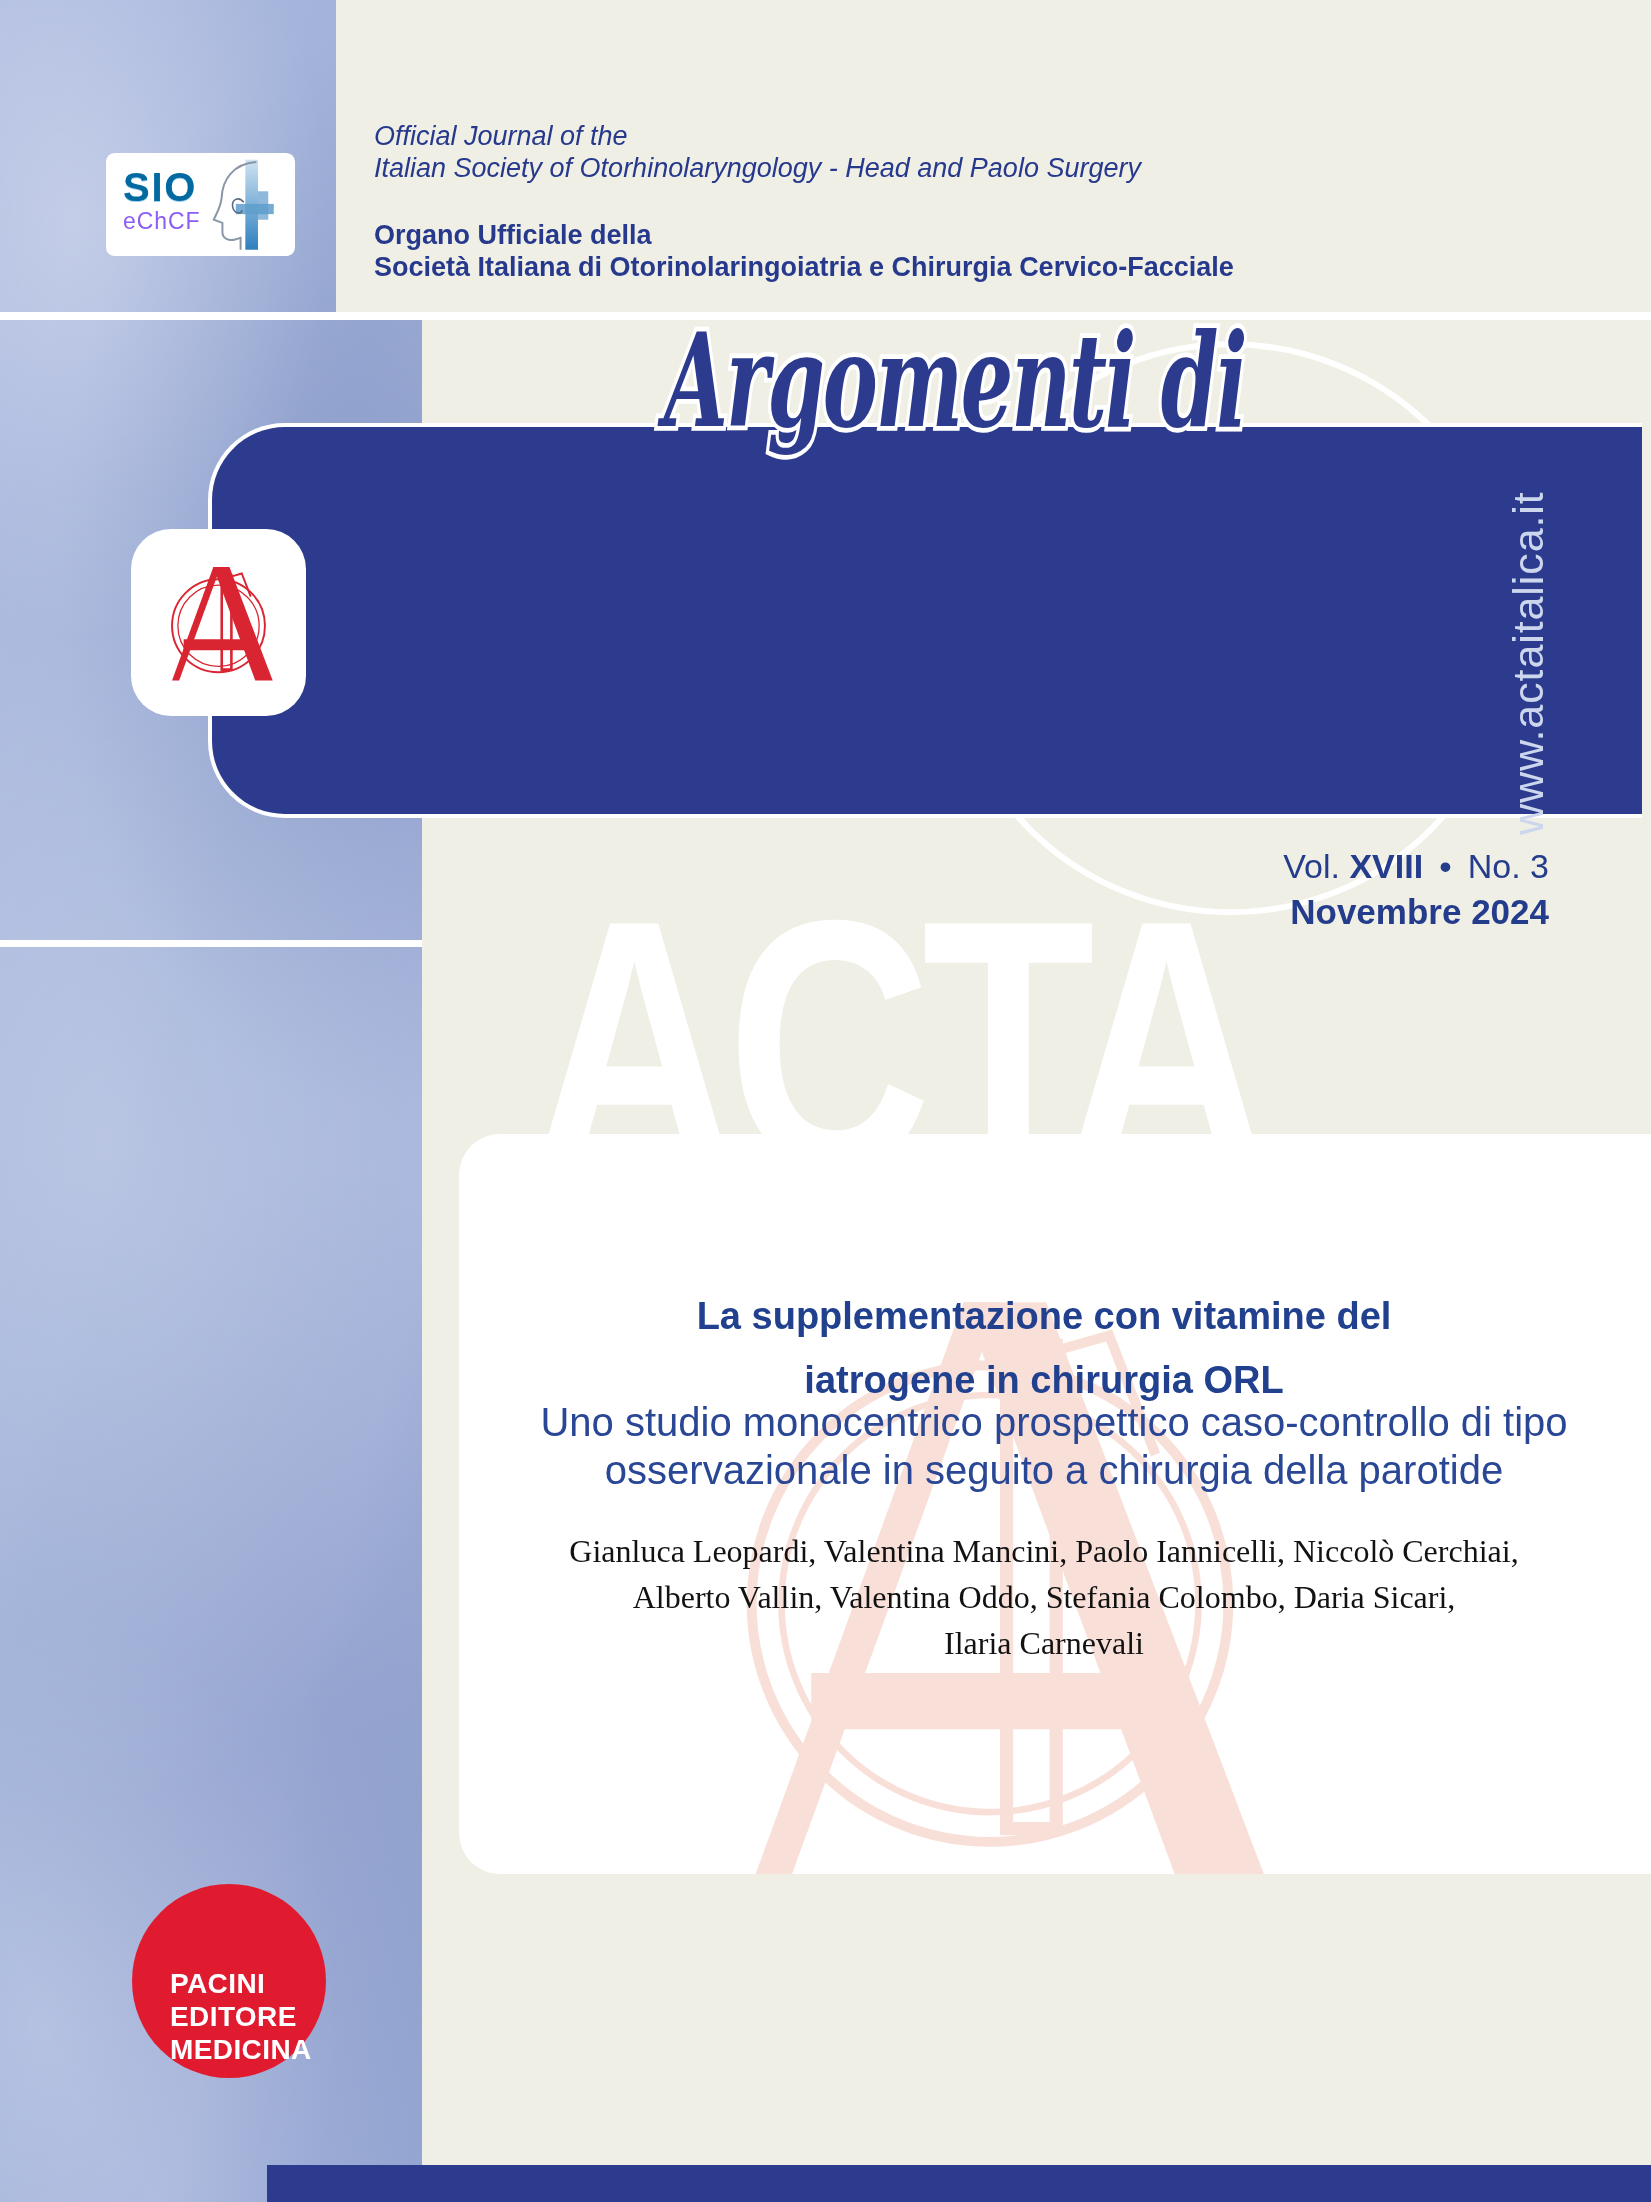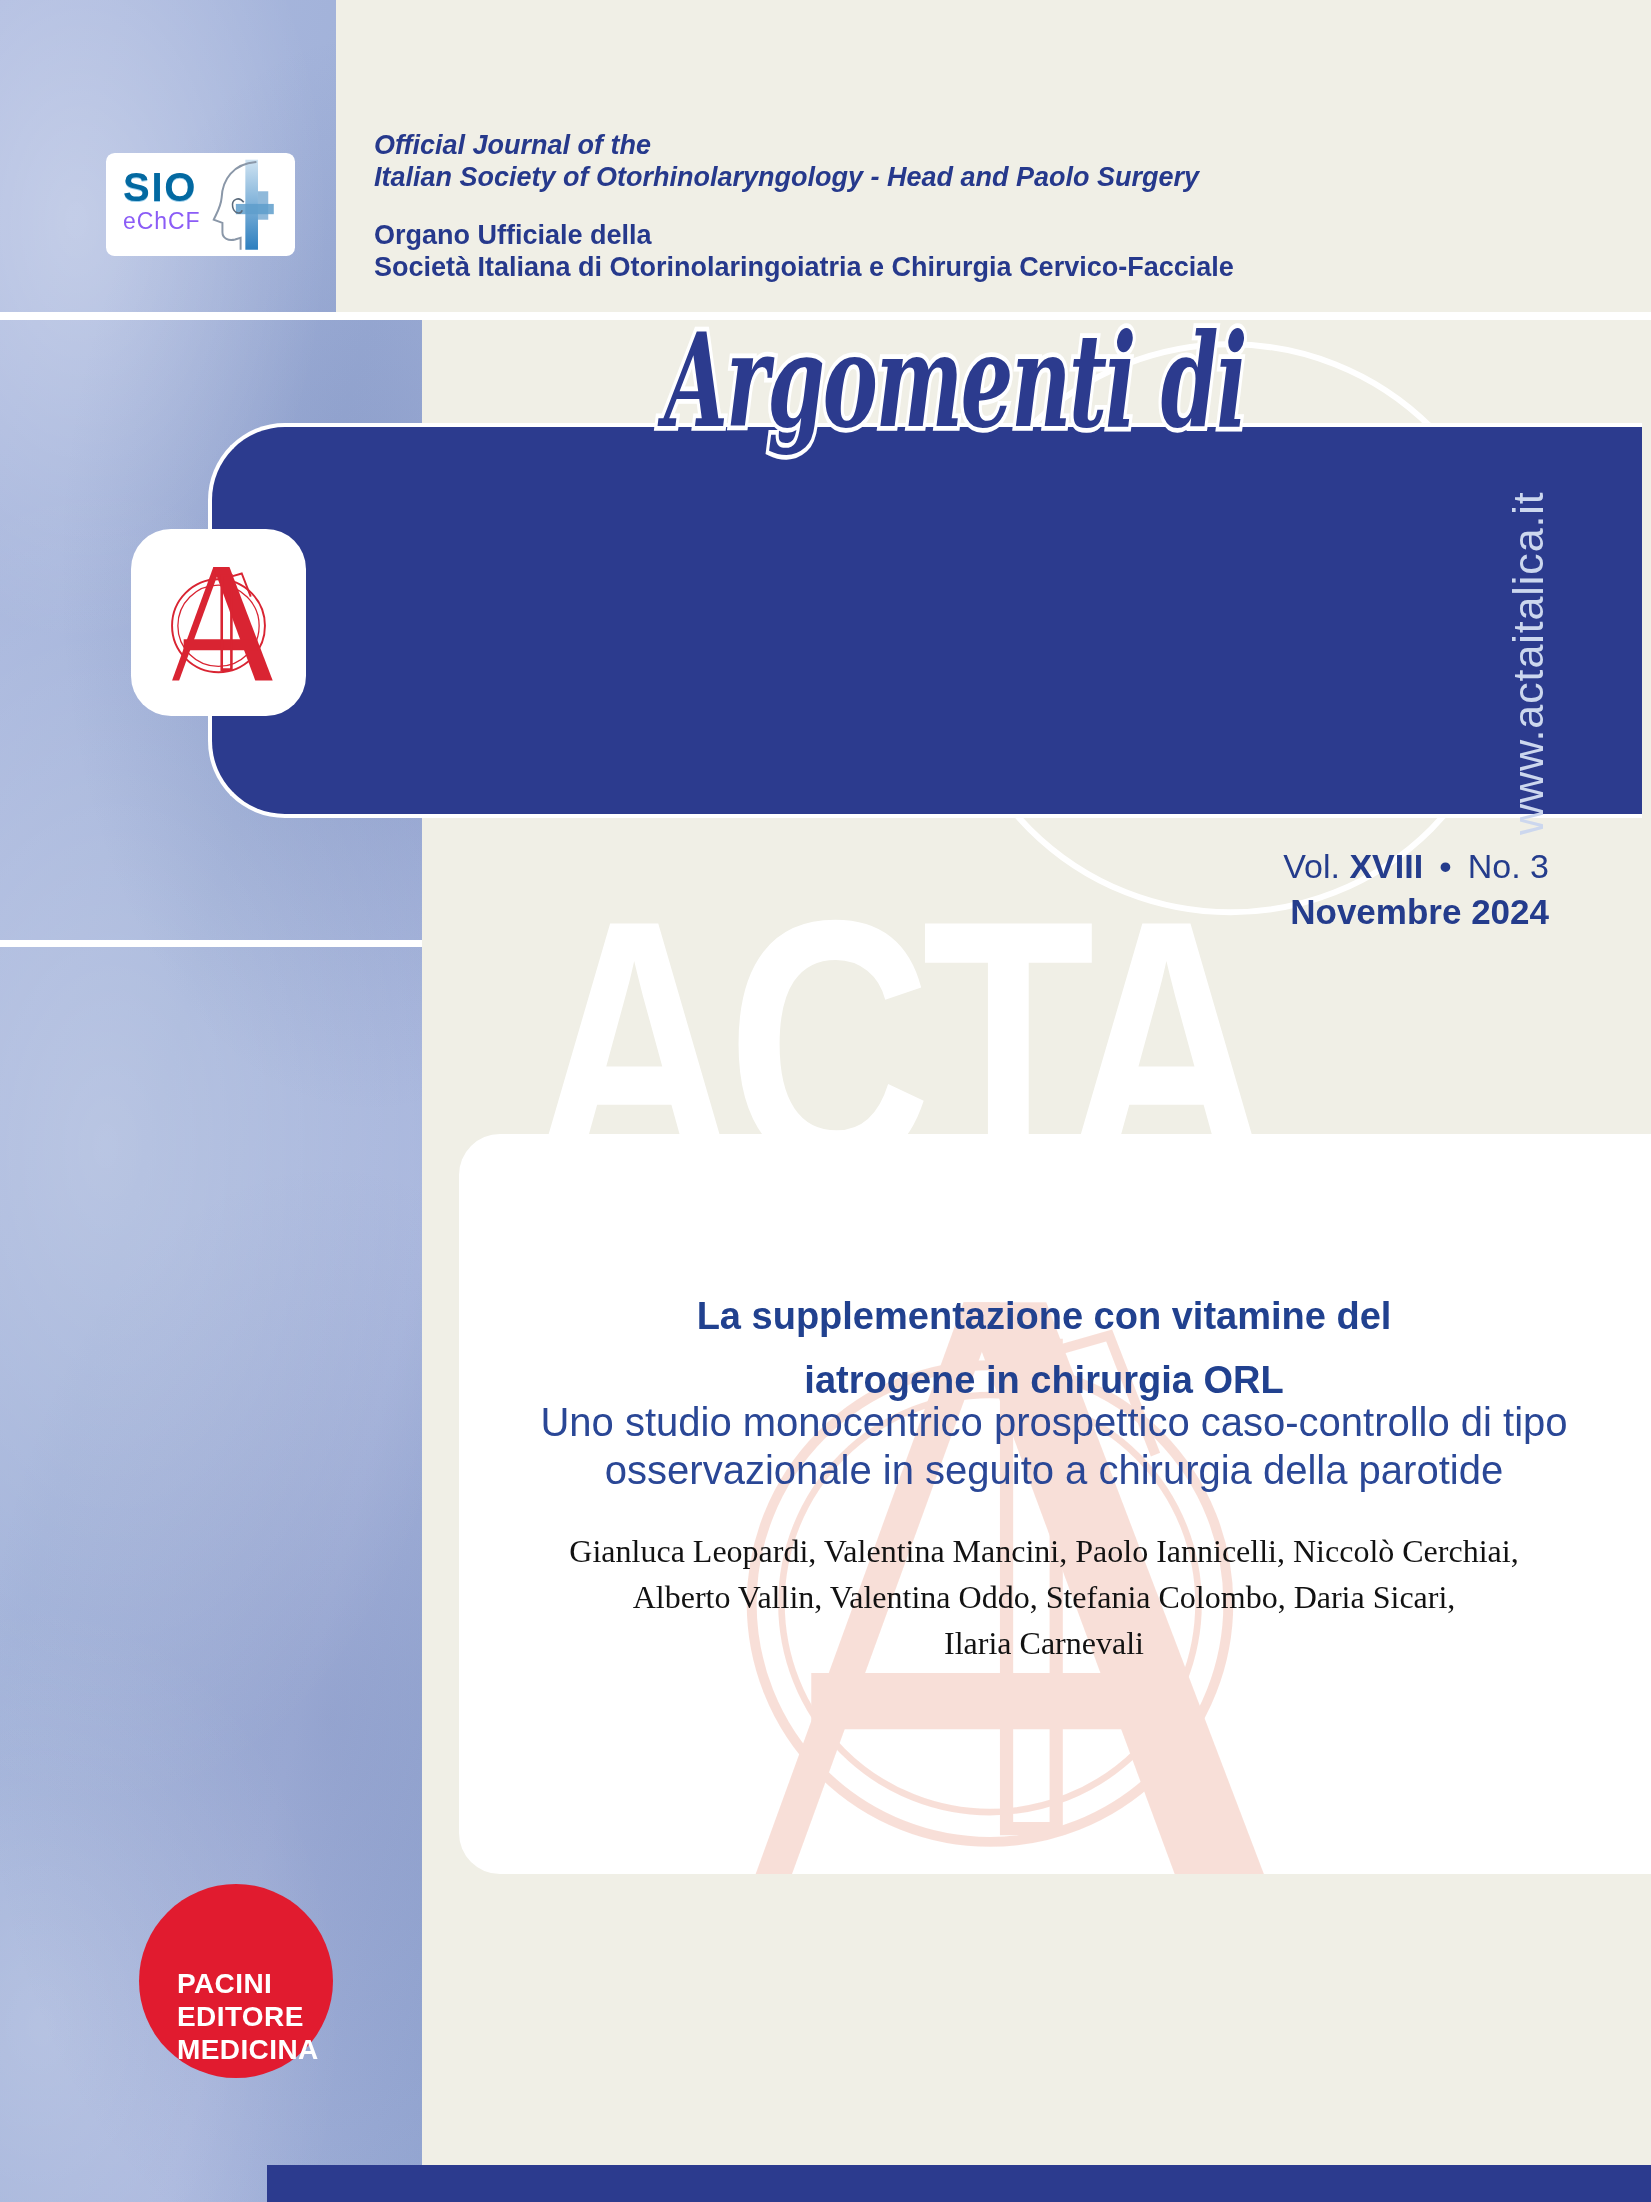--- a/index.html
+++ b/index.html
@@ -27,21 +27,21 @@
   .sio-chip{position:absolute;left:106px;top:153px;width:189px;height:103px;background:#fff;
     border-radius:8.6px;z-index:2;}
   .sio-text{position:absolute;left:17px;top:13.8px;line-height:1;}
   .sio-name{font-size:40px;font-weight:700;letter-spacing:1.7px;color:#0369a1;
     text-shadow:0 0.9px 0 #9ed0ec;}
   .sio-sub{font-size:23px;font-weight:400;color:#8b5cf6;letter-spacing:0.9px;margin-top:3.4px;}
   .sio-head{position:absolute;right:6.9px;top:5.2px;}
 
   
   .hdr{position:absolute;left:374px;z-index:2;color:#26398c;font-size:27px;line-height:32px;}
-  .hdr-en{top:129px;font-style:italic;font-weight:700;}
+  .hdr-en{top:120px;font-style:italic;font-weight:400;}
   .hdr-it{top:219px;font-weight:700;}
 
   
   .banner{position:absolute;left:208px;top:423px;width:1430px;height:387px;z-index:2;
     background:#2c3b8e;border:4.3px solid #ffffff;border-right:none;
     border-radius:77px 0 0 77px;}
   .script-wrap{position:absolute;left:664px;top:310px;width:774px;height:189px;z-index:4;}
   .script-wrap span{position:absolute;left:0;top:0;white-space:nowrap;
     font-family:"DejaVu Serif",serif;font-style:italic;font-weight:700;font-size:129px;
     line-height:1.1;transform:scaleX(.64);transform-origin:left top;letter-spacing:-3.4px;}
@@ -73,21 +73,21 @@
     border-radius:41px 0 0 41px;z-index:1;overflow:hidden;}
   .watermark{position:absolute;left:200px;top:122px;color:#f0b5a4;opacity:.42;}
   .article{position:absolute;left:0;top:150px;width:1170px;text-align:center;z-index:2;}
   .t-line{font-size:38px;font-weight:700;color:#21418f;line-height:64px;}
   .s-block{margin-top:-13.8px;}
   .s-line{font-size:40px;font-weight:400;color:#2a4796;line-height:48px;padding-left:20px;}
   .a-block{margin-top:34px;}
   .a-line{font-family:"Liberation Serif",serif;font-size:32px;color:#121212;line-height:46px;}
 
   
-  .pacini{position:absolute;left:139px;top:1884px;width:194px;height:194px;border-radius:50%;
+  .pacini{position:absolute;left:132px;top:1884px;width:194px;height:194px;border-radius:50%;
     background:#e11b2f;z-index:2;}
   .pacini-text{position:absolute;left:38px;top:83px;color:#ffffff;font-weight:700;
     font-size:28px;line-height:33px;letter-spacing:0.4px;}
 
   
   .footer-bar{position:absolute;left:267px;top:2165px;width:1385px;height:38px;
     background:#2c3b8e;z-index:3;}
 </style>
 </head>
 <body>

